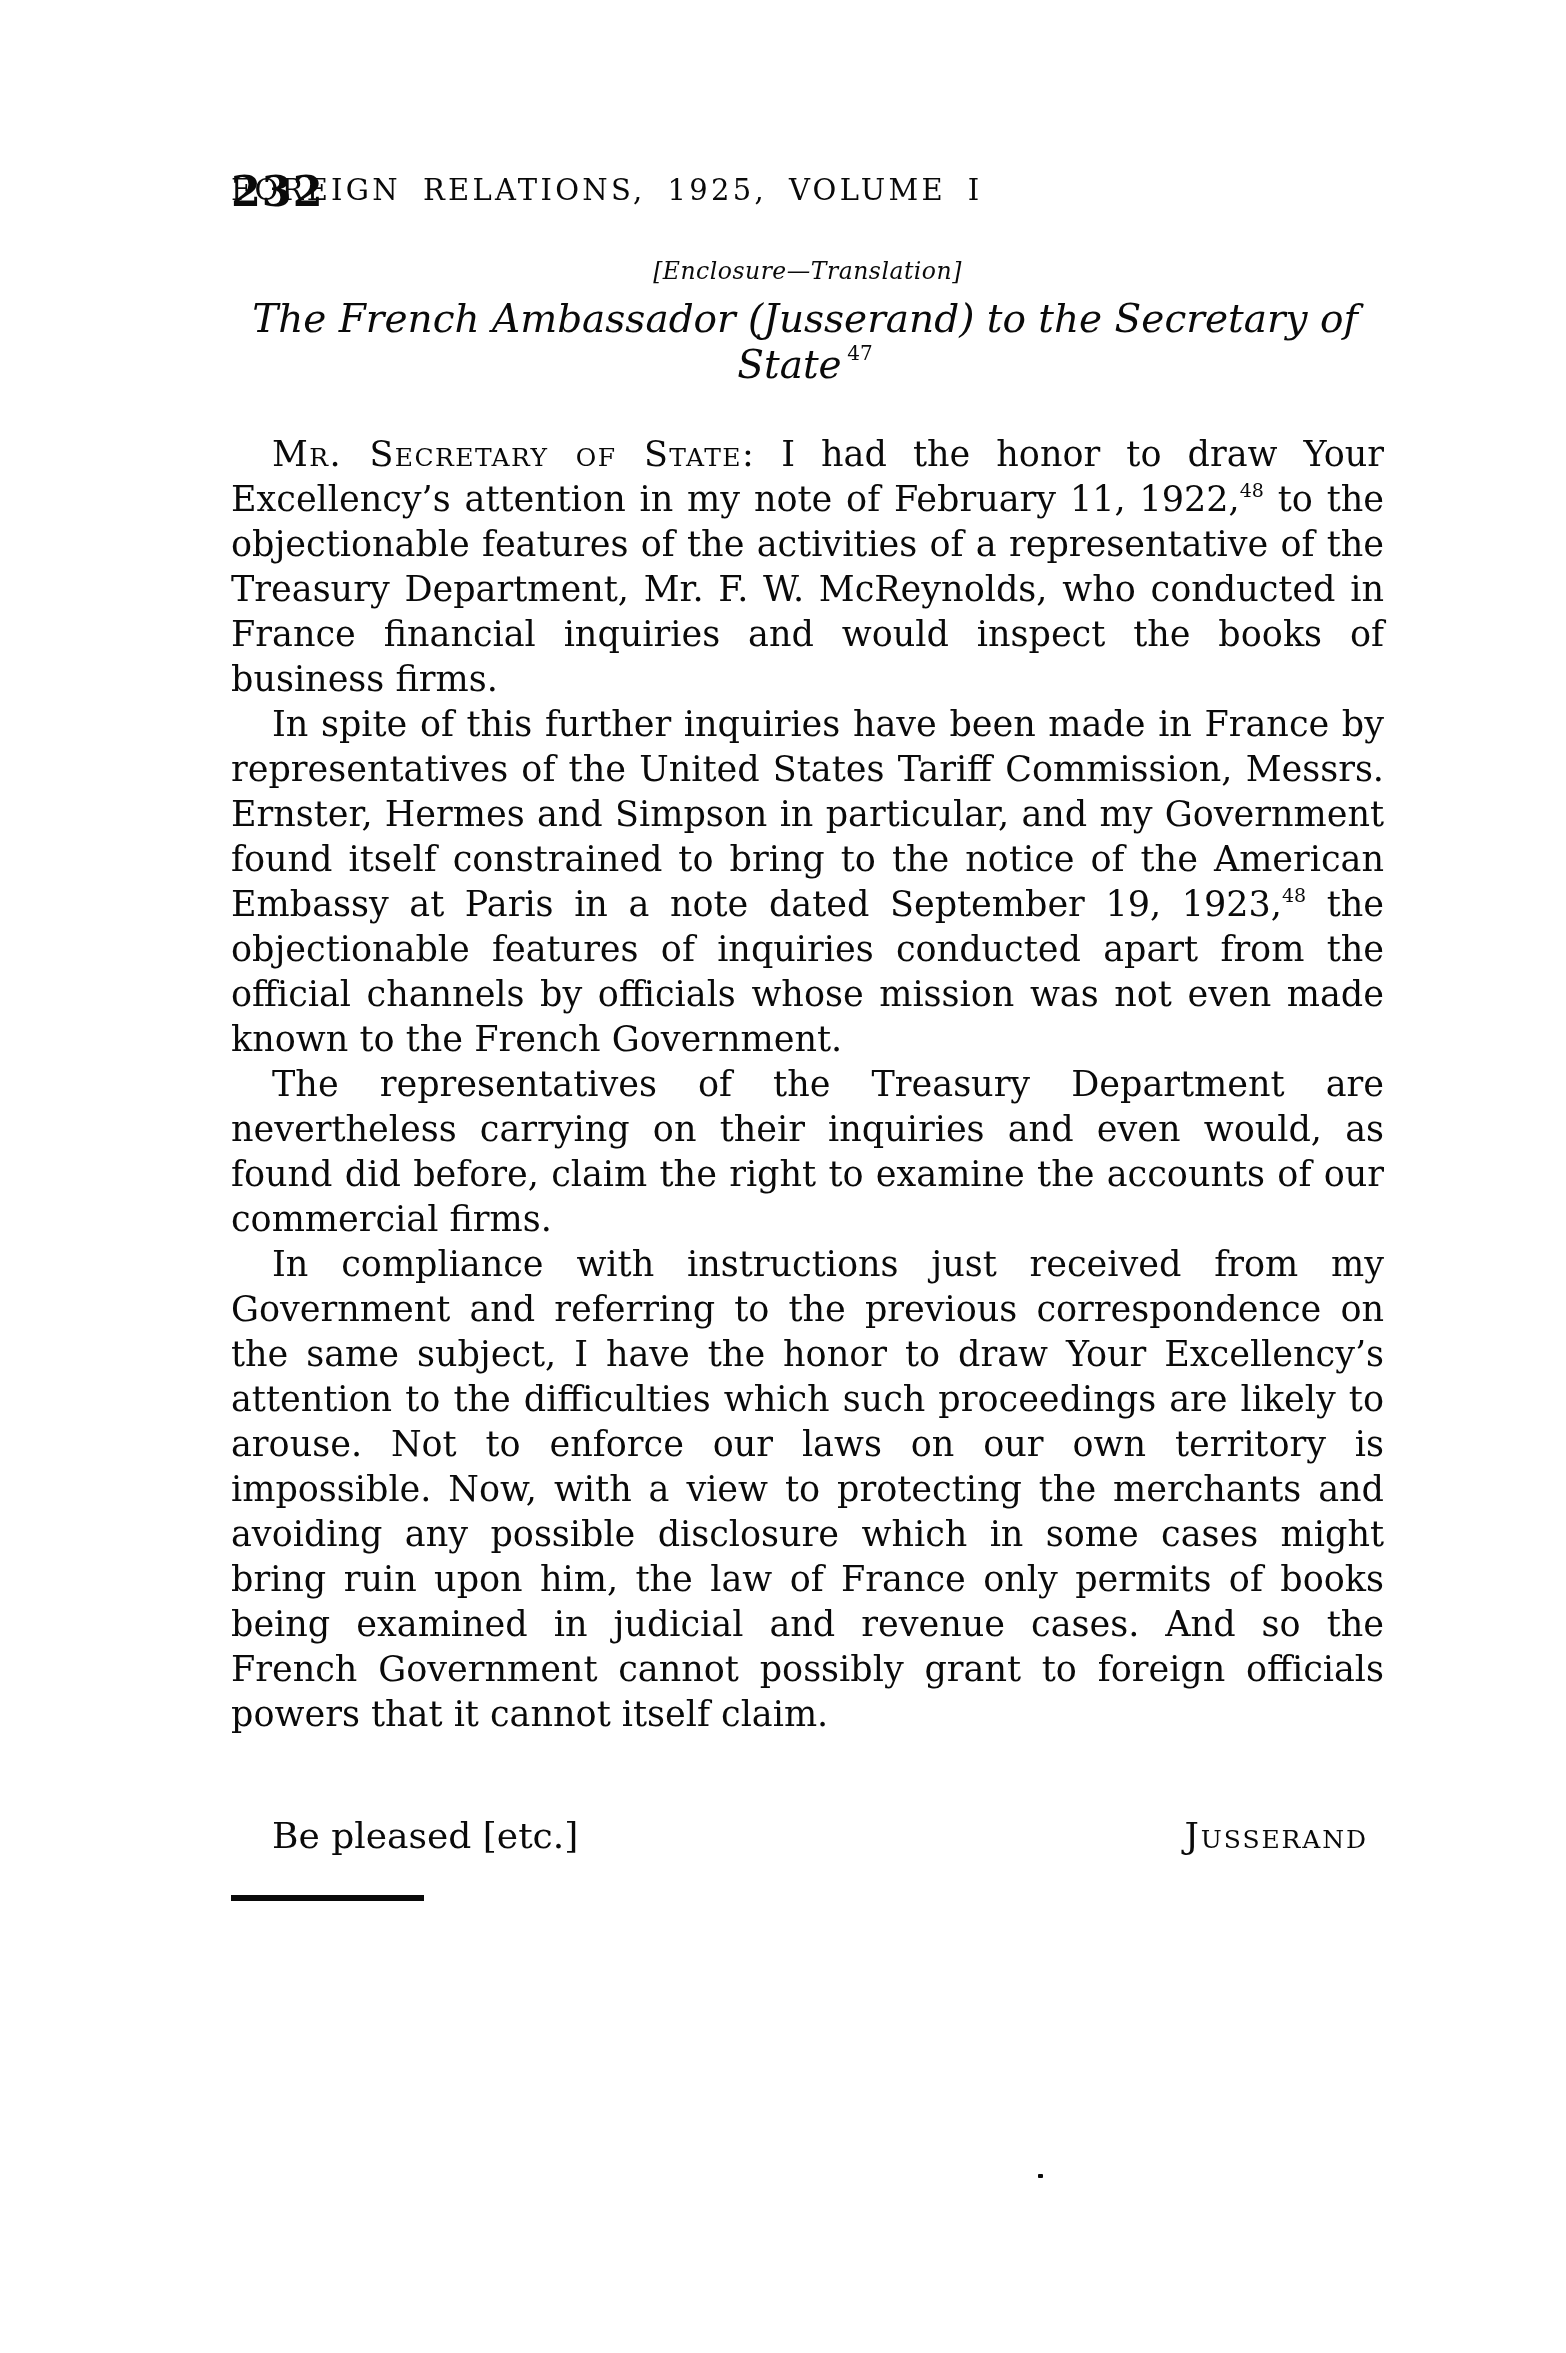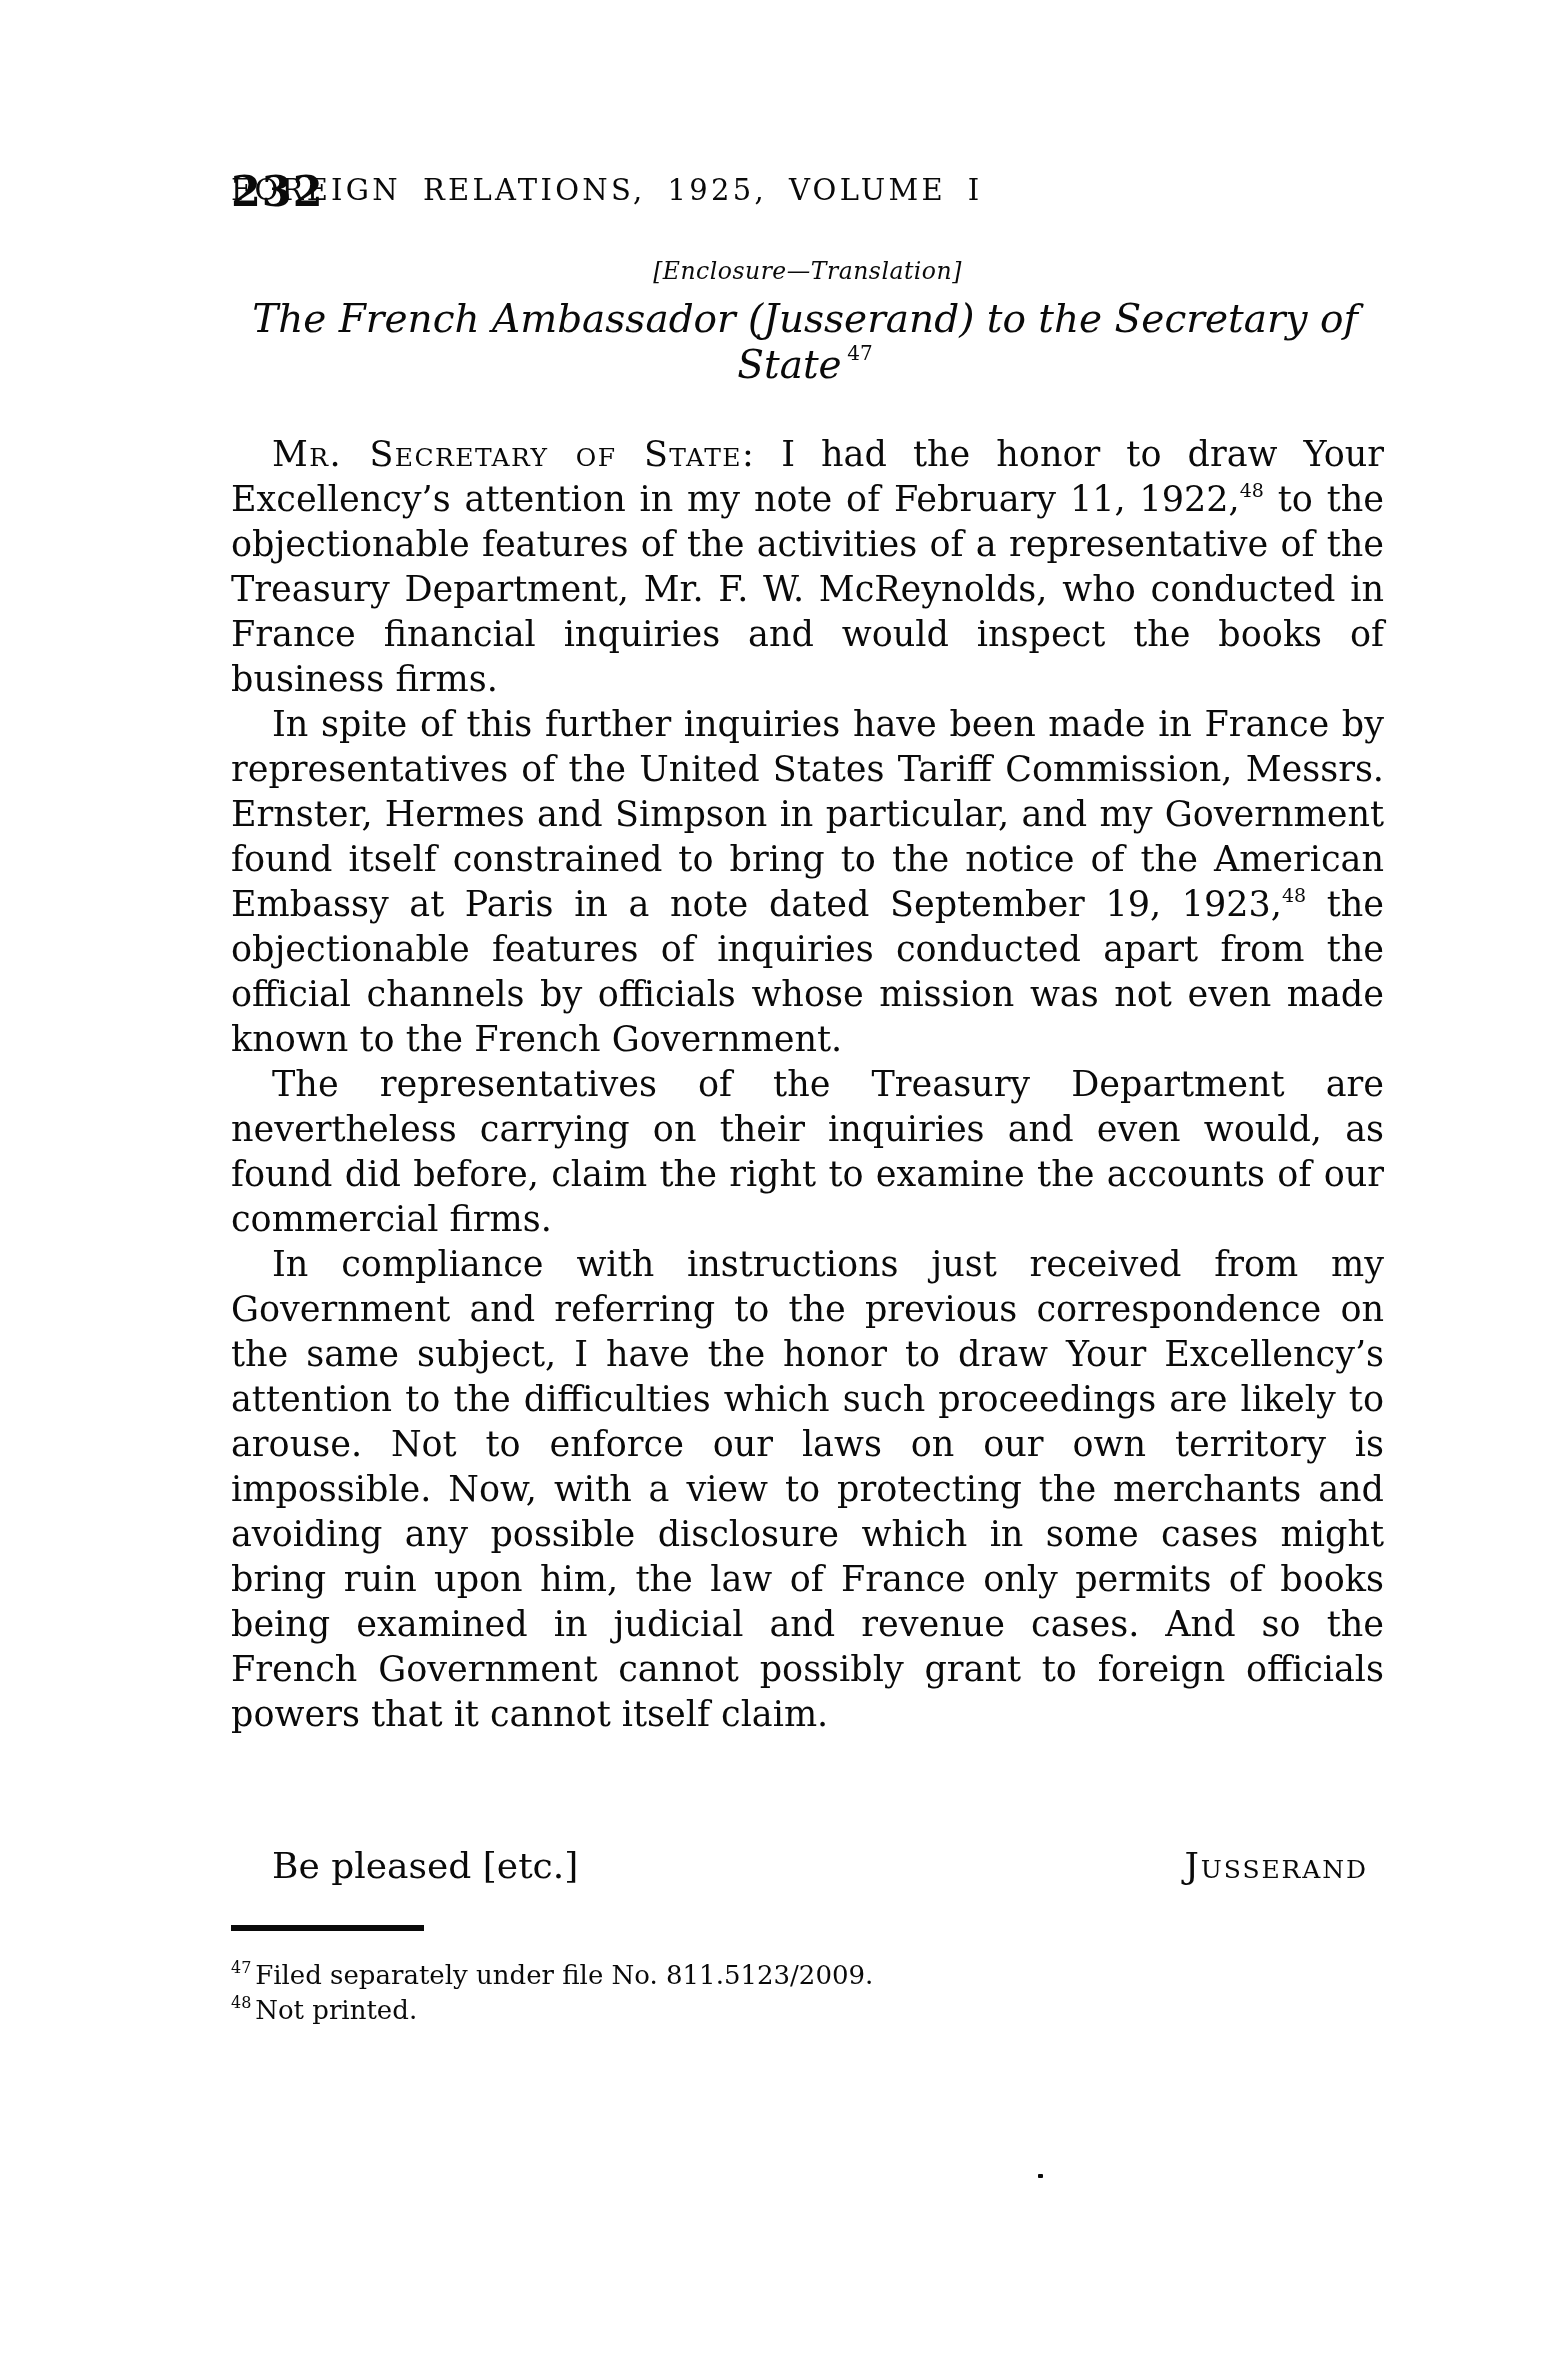--- a/index.html
+++ b/index.html
@@ -103,21 +103,21 @@
   .sc-lead {
     font-variant: small-caps;
     letter-spacing: 1.4px;
   }
 
   
   .closing {
     display: flex;
     justify-content: space-between;
     align-items: baseline;
-    margin-top: 108px;
+    margin-top: 78px;
     font-size: 36px;
   }
   .closing .close-text { padding-left: 41px; }
   .closing .signature {
     font-variant: small-caps;
     letter-spacing: 1.9px;
     padding-right: 16px;
   }
 
   
@@ -178,23 +178,19 @@
 
     <p><span>In compliance with instructions just received from my Government and referring to the previous correspondence on the same subject, I have the honor to draw Your Excellency’s attention to the difficulties which such proceedings are likely to arouse. Not to enforce our laws on our own territory is impossible. Now, with a view to protecting the merchants and avoiding any possible disclosure which in some cases might bring ruin upon him, the law of France only permits of books being examined in judicial and revenue cases. And so the French Government cannot possibly grant to foreign officials powers that it cannot itself claim.</span></p>
 
     <div class="closing">
       <span class="close-text">Be pleased [etc.]</span>
       <span class="signature">Jusserand</span>
     </div>
 
     <div class="fn-rule"></div>
 
-    <div class="footnotes">
-      <div><sup>47</sup><span>Filed separately under file No. 811.5123/2009.</span></div>
-      <div><sup>48</sup><span>Not printed.</span></div>
-    </div>
 
   </div>
 
   <div class="speck-dot"></div>
 
 </div>
 
 
 </body></html>

